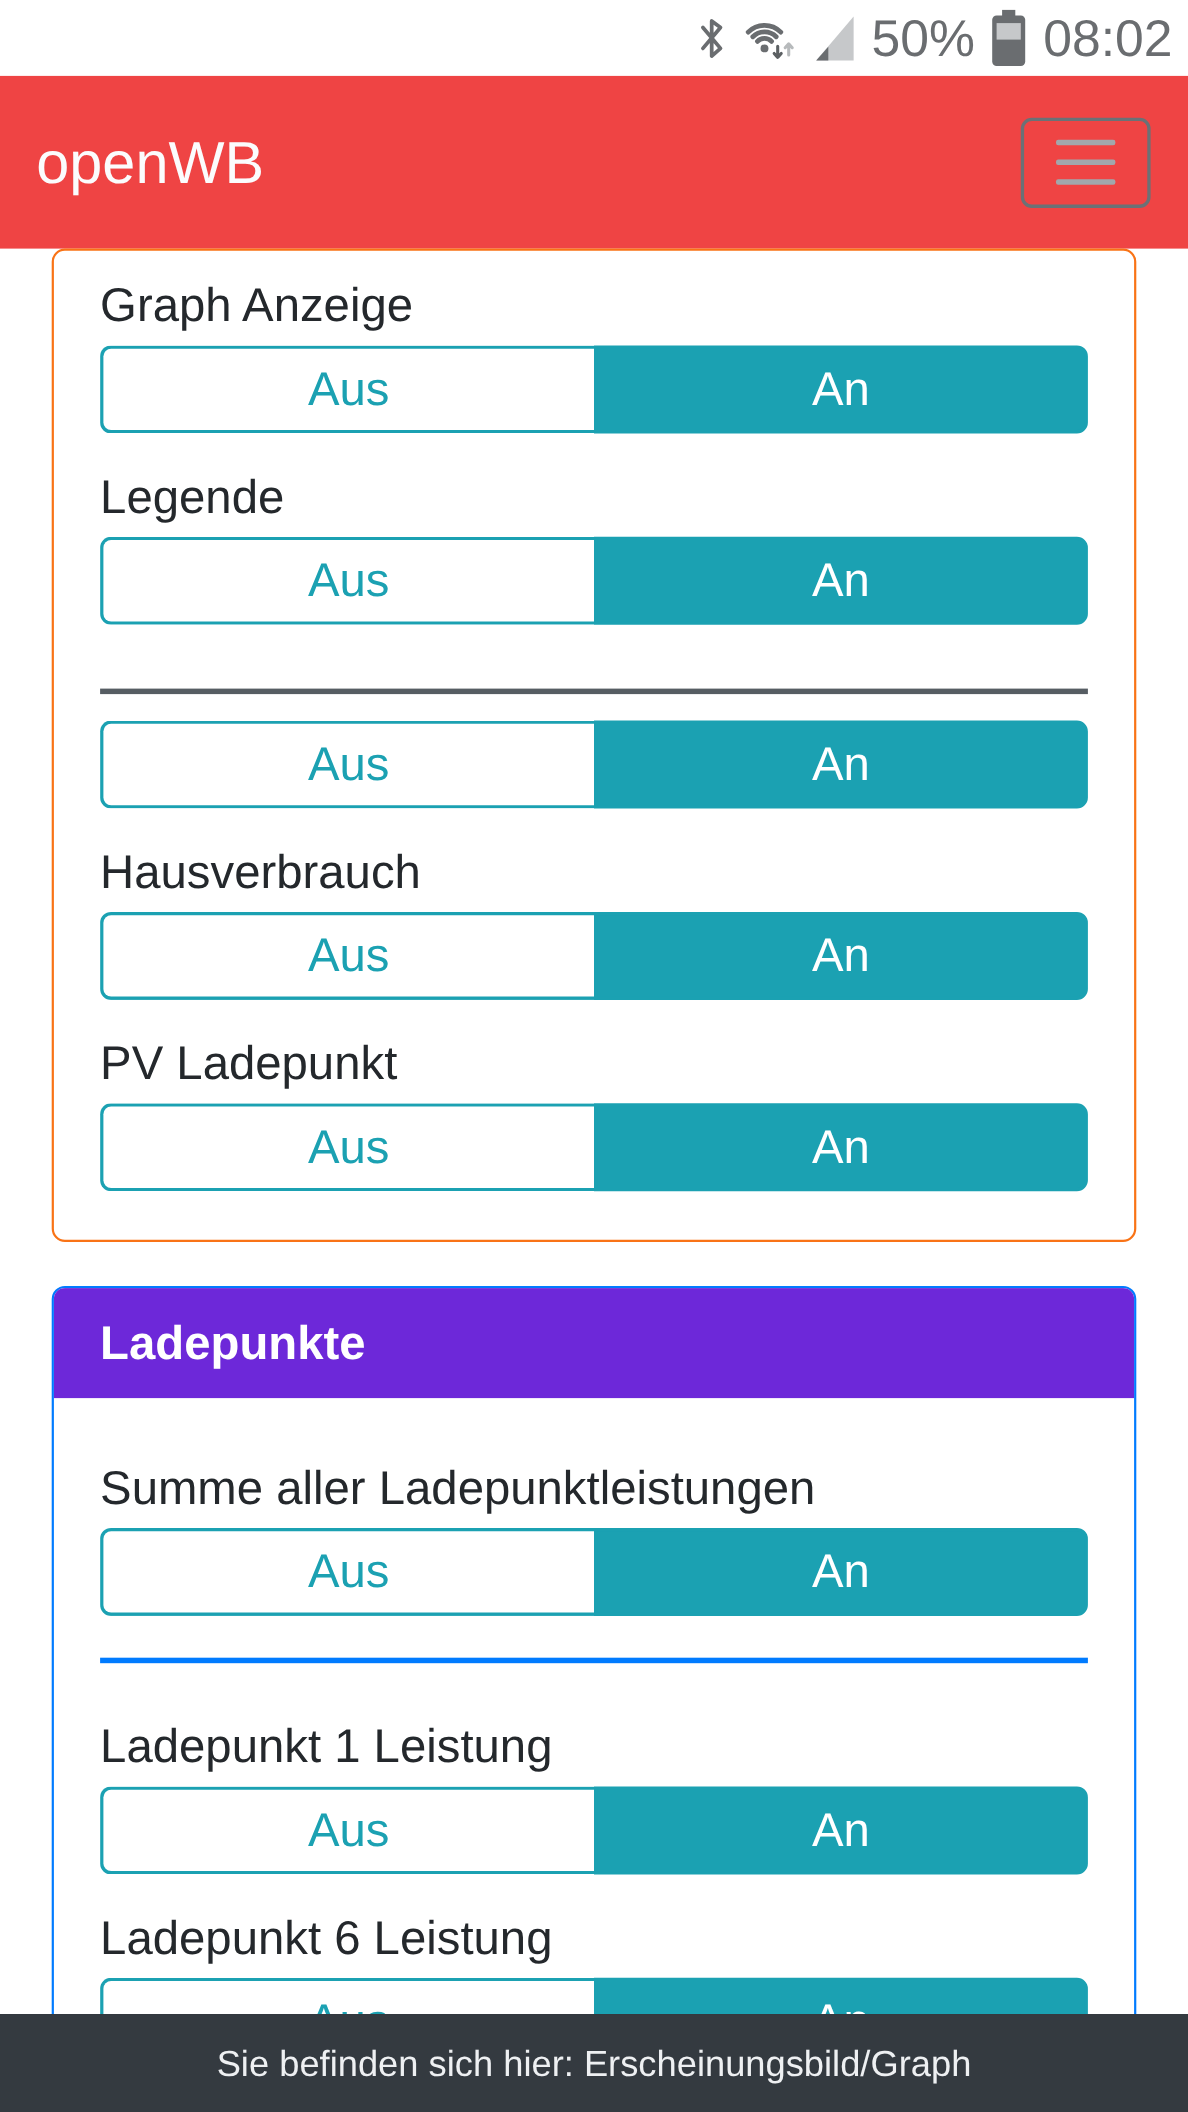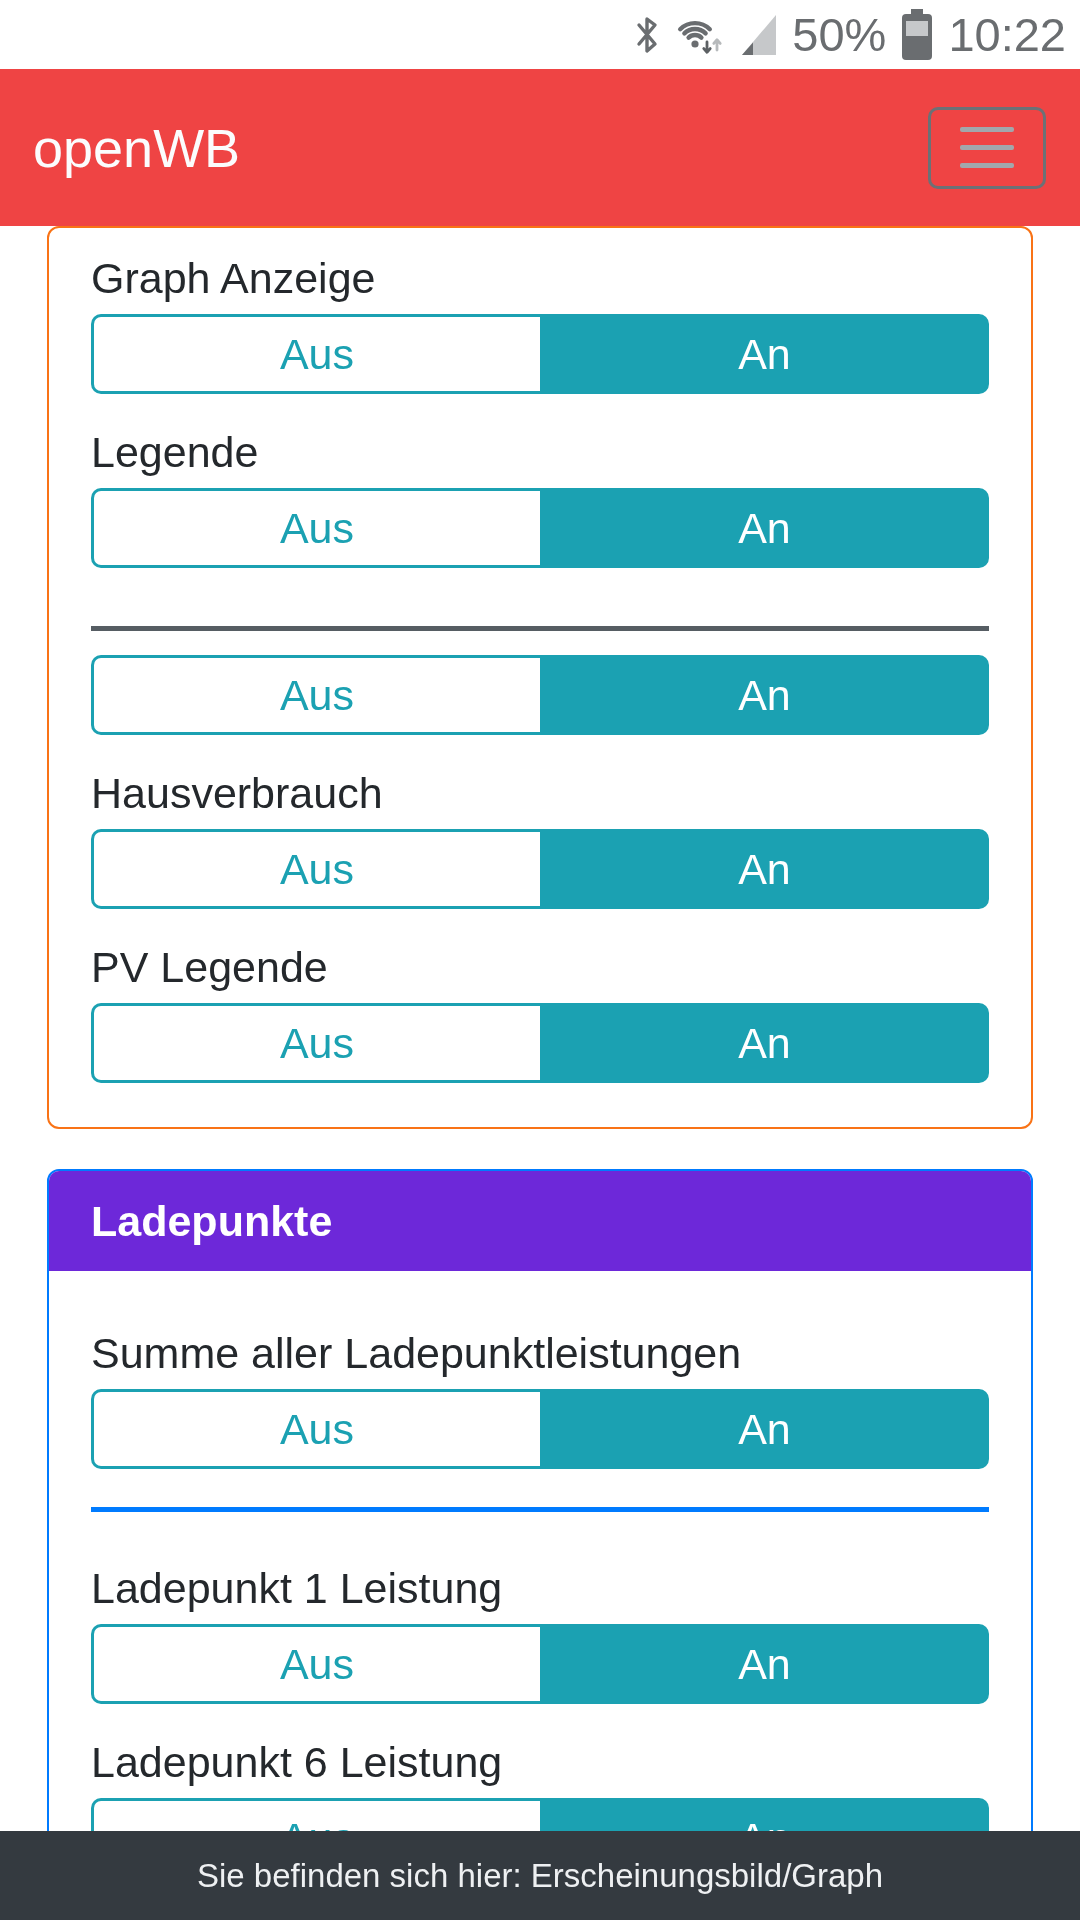--- a/index.html
+++ b/index.html
@@ -97,21 +97,21 @@
   <svg width="38" height="44" viewBox="0 0 38 44">
     <polygon points="36,2 36,42 2,42" fill="#c6c8ca"></polygon>
     <polygon points="2,42 13,42 13,29.5" fill="#6a6d70"></polygon>
   </svg>
   <span class="sb-text">50%</span>
   <svg width="34" height="54" viewBox="0 0 34 54">
     <rect x="11" y="1" width="12" height="7" fill="#6a6d70"></rect>
     <rect x="2" y="6" width="30" height="46" rx="4" fill="#6a6d70"></rect>
     <rect x="6" y="13" width="22" height="15" fill="#c6c8ca"></rect>
   </svg>
-  <span class="sb-text">10:22</span>
+  <span class="sb-text">08:02</span>
 </div>
 
 <div class="navbar">
   <span class="brand">openWB</span>
   <button class="toggler">
     <span class="bar"></span>
     <span class="bar"></span>
     <span class="bar"></span>
   </button>
 </div>
@@ -138,21 +138,21 @@
       <button class="off">Aus</button>
       <button class="on">An</button>
     </div>
 
     <p class="row-label">Hausverbrauch</p>
     <div class="toggle">
       <button class="off">Aus</button>
       <button class="on">An</button>
     </div>
 
-    <p class="row-label">PV Legende</p>
+    <p class="row-label">PV Ladepunkt</p>
     <div class="toggle last">
       <button class="off">Aus</button>
       <button class="on">An</button>
     </div>
 
   </div>
 
   <div class="card primary">
     <div class="card-header">Ladepunkte</div>
     <div class="card-body">

